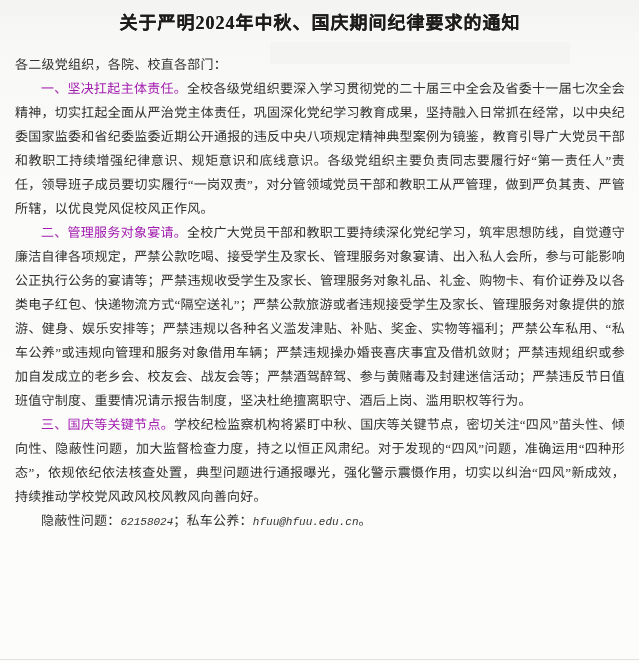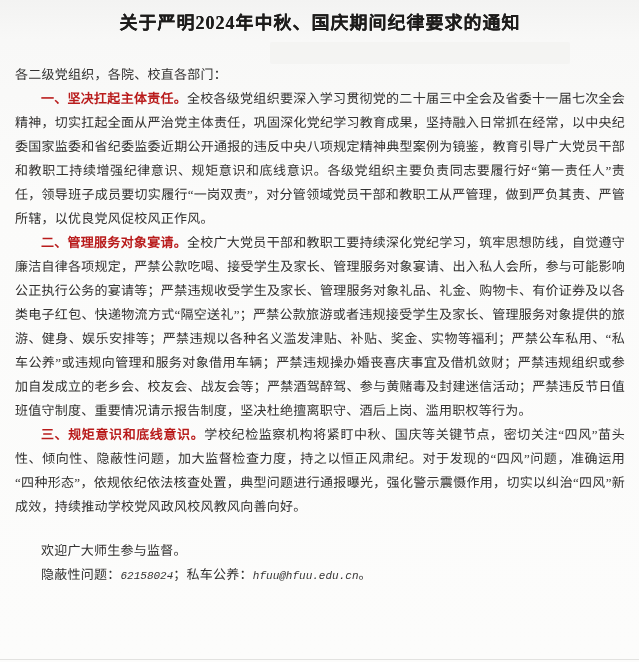--- a/index.html
+++ b/index.html
@@ -26,38 +26,38 @@
     font-size: 18px;
     font-weight: bold;
     text-align: center;
     color: #1d1c1b;
     letter-spacing: 1px;
     margin: 0;
     line-height: 26px;
     text-shadow: 0 0 0.4px #1d1c1b;
   }
   .doc-body {
-    margin-top: 27px;
+    margin-top: 17px;
     font-size: 13px;
     line-height: 24px;
     letter-spacing: 0.25px;
     text-align: justify;
     color: #333231;
   }
   .salutation {
     margin: 0;
     text-indent: 0;
   }
   .para {
     margin: 0;
     text-indent: 2em;
   }
   .para strong {
-    font-weight: bold;
-    color: #b91c1c;
+    font-weight: normal;
+    color: #a21caf;
   }
   .closing {
     margin: 20px 0 0 0;
     text-indent: 2em;
   }
   .contact-line {
     margin: 0;
     text-indent: 2em;
   }
   .contact-line .latin {
@@ -102,24 +102,23 @@
 
     <p class="para">
       <strong>一、坚决扛起主体责任。</strong><span>全校各级党组织要深入学习贯彻党的二十届三中全会及省委十一届七次全会精神，切实扛起全面从严治党主体责任，巩固深化党纪学习教育成果，坚持融入日常抓在经常，以中央纪委国家监委和省纪委监委近期公开通报的违反中央八项规定精神典型案例为镜鉴，教育引导广大党员干部和教职工持续增强纪律意识、规矩意识和底线意识。各级党组织主要负责同志要履行好“第一责任人”责任，领导班子成员要切实履行“一岗双责”，对分管领域党员干部和教职工从严管理，做到严负其责、严管所辖，以优良党风促校风正作风。</span>
     </p>
 
     <p class="para">
       <strong>二、管理服务对象宴请。</strong><span>全校广大党员干部和教职工要持续深化党纪学习，筑牢思想防线，自觉遵守廉洁自律各项规定，严禁公款吃喝、接受学生及家长、管理服务对象宴请、出入私人会所，参与可能影响公正执行公务的宴请等；严禁违规收受学生及家长、管理服务对象礼品、礼金、购物卡、有价证券及以各类电子红包、快递物流方式“隔空送礼”；严禁公款旅游或者违规接受学生及家长、管理服务对象提供的旅游、健身、娱乐安排等；严禁违规以各种名义滥发津贴、补贴、奖金、实物等福利；严禁公车私用、“私车公养”或违规向管理和服务对象借用车辆；严禁违规操办婚丧喜庆事宜及借机敛财；严禁违规组织或参加自发成立的老乡会、校友会、战友会等；严禁酒驾醉驾、参与黄赌毒及封建迷信活动；严禁违反节日值班值守制度、重要情况请示报告制度，坚决杜绝擅离职守、酒后上岗、滥用职权等行为。</span>
     </p>
 
     <p class="para">
-      <strong>三、规矩意识和底线意识。</strong><span>学校纪检监察机构将紧盯中秋、国庆等关键节点，密切关注“四风”苗头性、倾向性、隐蔽性问题，加大监督检查力度，持之以恒正风肃纪。对于发现的“四风”问题，准确运用“四种形态”，依规依纪依法核查处置，典型问题进行通报曝光，强化警示震慑作用，切实以纠治“四风”新成效，持续推动学校党风政风校风教风向善向好。</span>
+      <strong>三、国庆等关键节点。</strong><span>学校纪检监察机构将紧盯中秋、国庆等关键节点，密切关注“四风”苗头性、倾向性、隐蔽性问题，加大监督检查力度，持之以恒正风肃纪。对于发现的“四风”问题，准确运用“四种形态”，依规依纪依法核查处置，典型问题进行通报曝光，强化警示震慑作用，切实以纠治“四风”新成效，持续推动学校党风政风校风教风向善向好。</span>
     </p>
 
-    <p class="closing">欢迎广大师生参与监督。</p>
 
     <p class="contact-line">
       <span>隐蔽性问题：</span><span class="latin">62158024</span><span>；</span><span>私车公养：</span><span class="latin">hfuu@hfuu.edu.cn</span><span>。</span>
     </p>
 
   </div>
 
   <div class="scan-edge-bottom"></div>
 </div>
 

